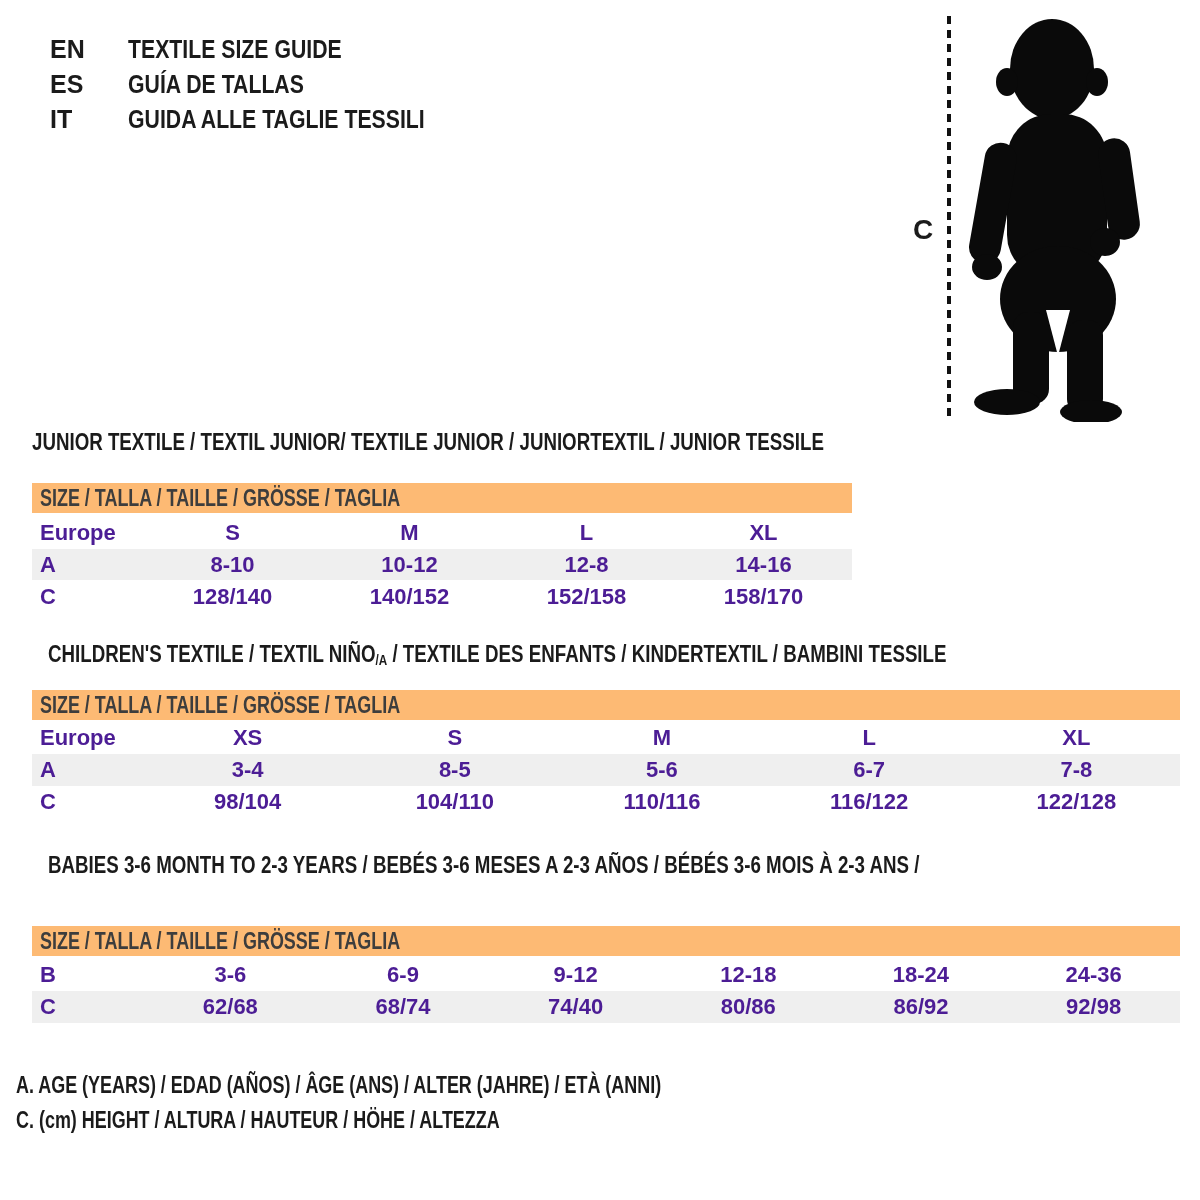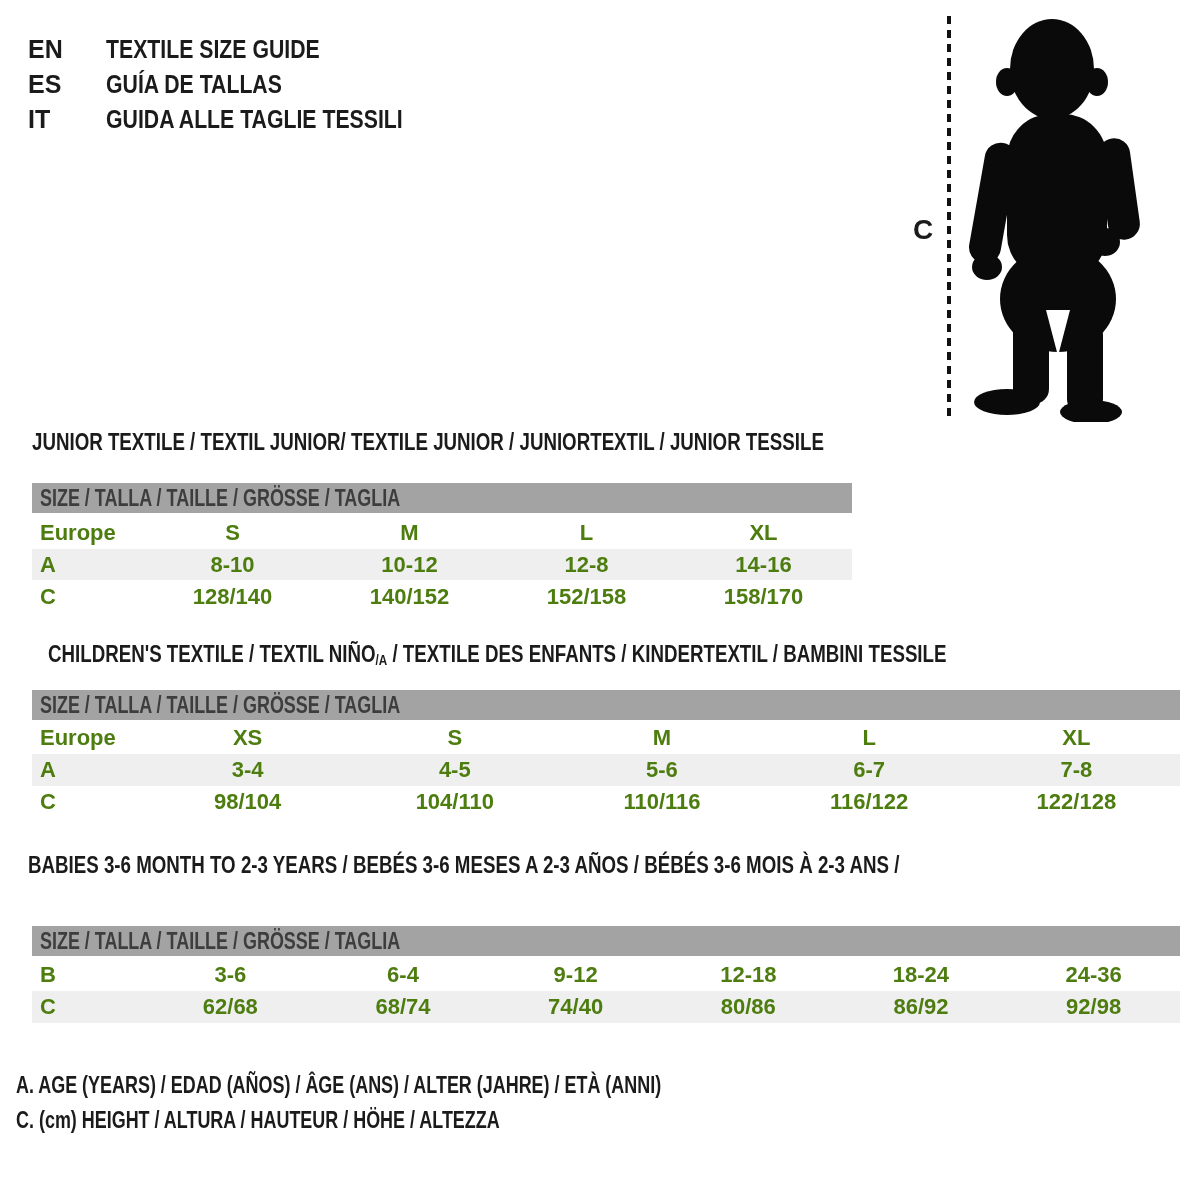--- a/index.html
+++ b/index.html
@@ -7,41 +7,41 @@
     width:1200px;height:1200px;position:relative;background:#ffffff;
     font-family:"Liberation Sans","DejaVu Sans",sans-serif;
     color:#1b1b1b;overflow:hidden;
   }
   .abs{position:absolute;}
   
   .cond{display:inline-block;transform:scaleX(0.78);transform-origin:0 50%;white-space:nowrap;}
   .cond85{display:inline-block;transform:scaleX(0.85);transform-origin:0 50%;white-space:nowrap;}
 
   
-  .lang-list{left:28px;top:32px;font-size:25px;font-weight:bold;line-height:35px;}
+  .lang-list{left:50px;top:32px;font-size:25px;font-weight:bold;line-height:35px;}
   .lang-row{display:flex;}
   .lang-code{width:78px;flex:0 0 78px;}
 
   
   .dash-line{left:947px;top:16px;width:4px;height:400px;
     background:repeating-linear-gradient(to bottom,#111 0 8px,transparent 8px 14px);}
   .c-label{left:913px;top:214px;font-size:28px;font-weight:bold;}
   .baby-svg{left:955px;top:12px;width:210px;height:410px;}
 
   
   .sec-title{font-size:24px;font-weight:bold;line-height:28px;white-space:nowrap;}
   .subsz{font-size:15px;vertical-align:-3px;}
 
   
-  .size-bar{background:#a3a3a3;height:30px;line-height:30px;color:#3d3d3d;
+  .size-bar{background:#fdba74;height:30px;line-height:30px;color:#3d3d3d;
     font-size:23px;font-weight:bold;padding-left:8px;box-sizing:border-box;}
 
   
   table.sg{border-collapse:collapse;table-layout:fixed;font-weight:bold;
-    font-size:22px;color:#4d7c0f;}
+    font-size:22px;color:#4c1d95;}
   table.sg td{padding:0;text-align:center;vertical-align:middle;}
   table.sg td.rowlab{text-align:left;padding-left:8px;}
   tr.alt{background:#efefef;}
   tr.h33 td{height:33px;}
   tr.h31 td{height:31px;}
   tr.h32 td{height:32px;}
 
   
   .legend{left:16px;top:1068px;font-size:23px;font-weight:bold;line-height:35px;}
 </style>
@@ -145,57 +145,57 @@
     <td class="rowlab">Europe</td>
     <td>XS</td>
     <td>S</td>
     <td>M</td>
     <td>L</td>
     <td>XL</td>
   </tr>
   <tr class="alt h32">
     <td class="rowlab">A</td>
     <td>3-4</td>
-    <td>4-5</td>
+    <td>8-5</td>
     <td>5-6</td>
     <td>6-7</td>
     <td>7-8</td>
   </tr>
   <tr class="h32">
     <td class="rowlab">C</td>
     <td>98/104</td>
     <td>104/110</td>
     <td>110/116</td>
     <td>116/122</td>
     <td>122/128</td>
   </tr>
 </tbody>
   </table>
 
-<div class="abs sec-title" style="left:28px;top:848px;line-height:34px;">
+<div class="abs sec-title" style="left:48px;top:848px;line-height:34px;">
   <div><span class="cond">BABIES 3-6 MONTH TO 2-3 YEARS / BEBÉS 3-6 MESES A 2-3 AÑOS / BÉBÉS 3-6 MOIS À 2-3 ANS /</span></div>
 </div>
 <div class="abs size-bar" style="left:32px;top:926px;width:1148px;">
   <span class="cond">SIZE / TALLA / TAILLE / GRÖSSE / TAGLIA</span>
 </div>
 <table class="sg abs" style="left:32px;top:958px;width:1148px;">
   <colgroup>
       <col style="width:112px">
       <col>
       <col>
       <col>
       <col>
       <col>
       <col>
     </colgroup>
   <tbody>
       <tr class="h33">
     <td class="rowlab">B</td>
     <td>3-6</td>
-    <td>6-4</td>
+    <td>6-9</td>
     <td>9-12</td>
     <td>12-18</td>
     <td>18-24</td>
     <td>24-36</td>
   </tr>
   <tr class="alt h32">
     <td class="rowlab">C</td>
     <td>62/68</td>
     <td>68/74</td>
     <td>74/40</td>

